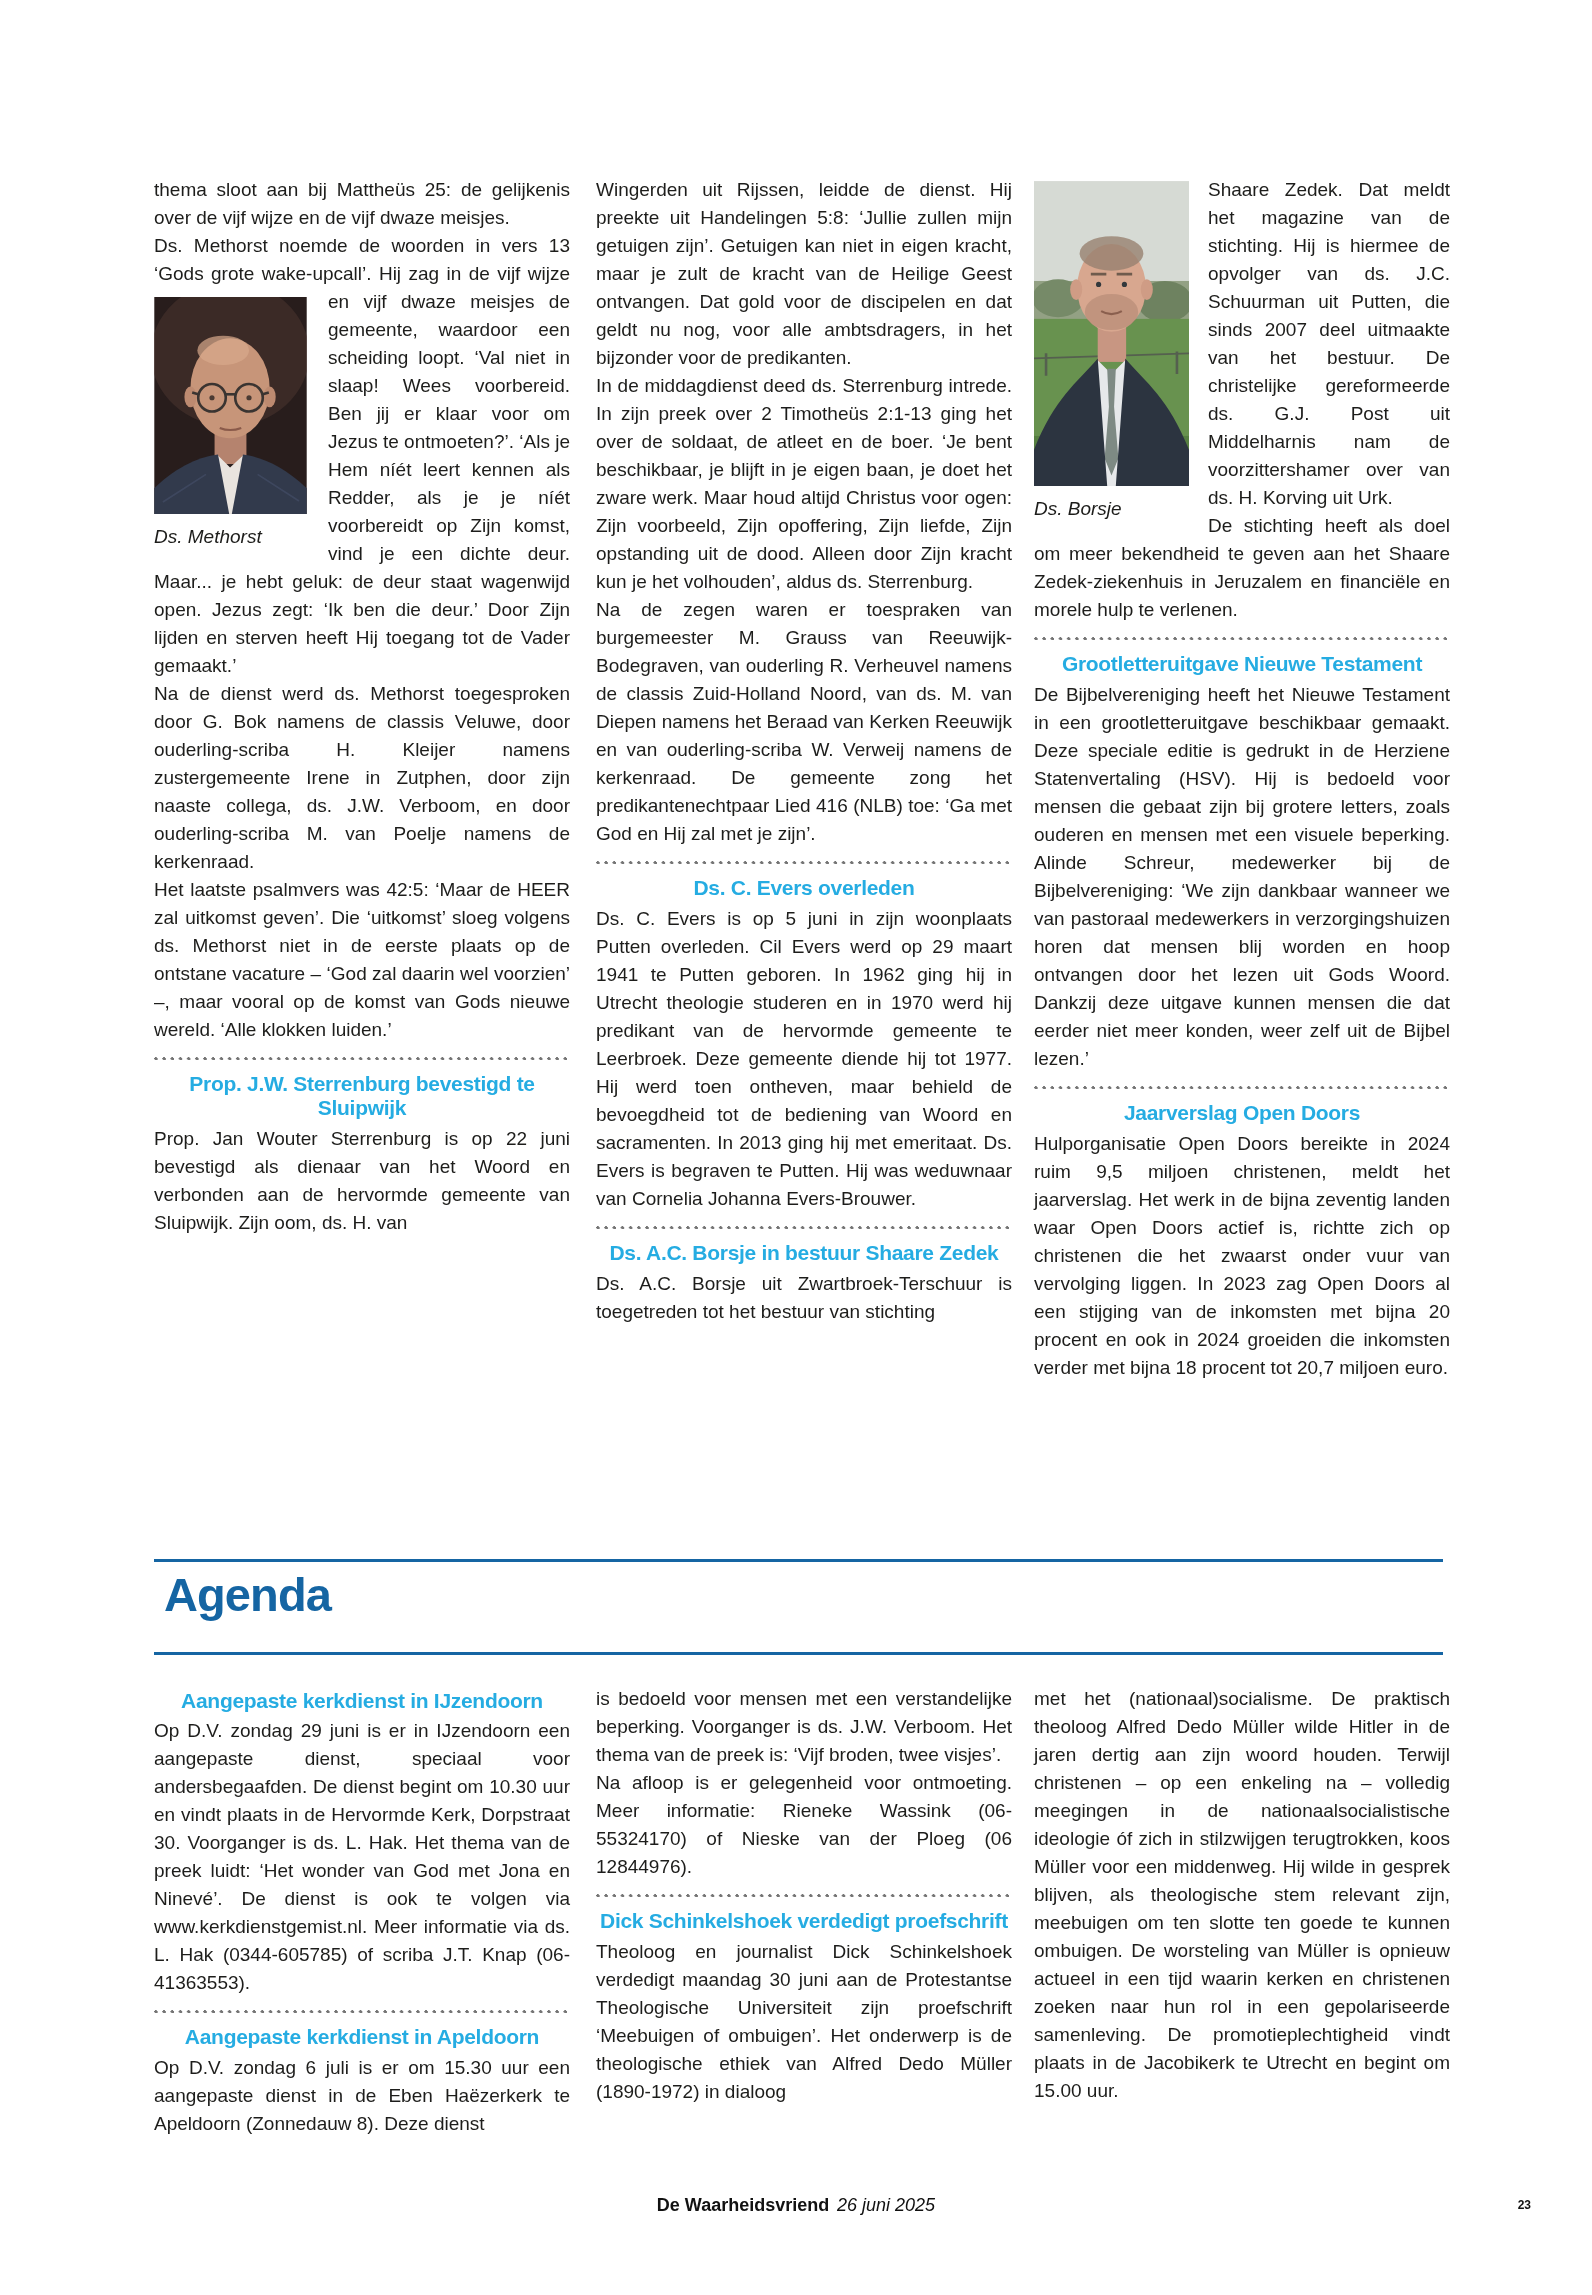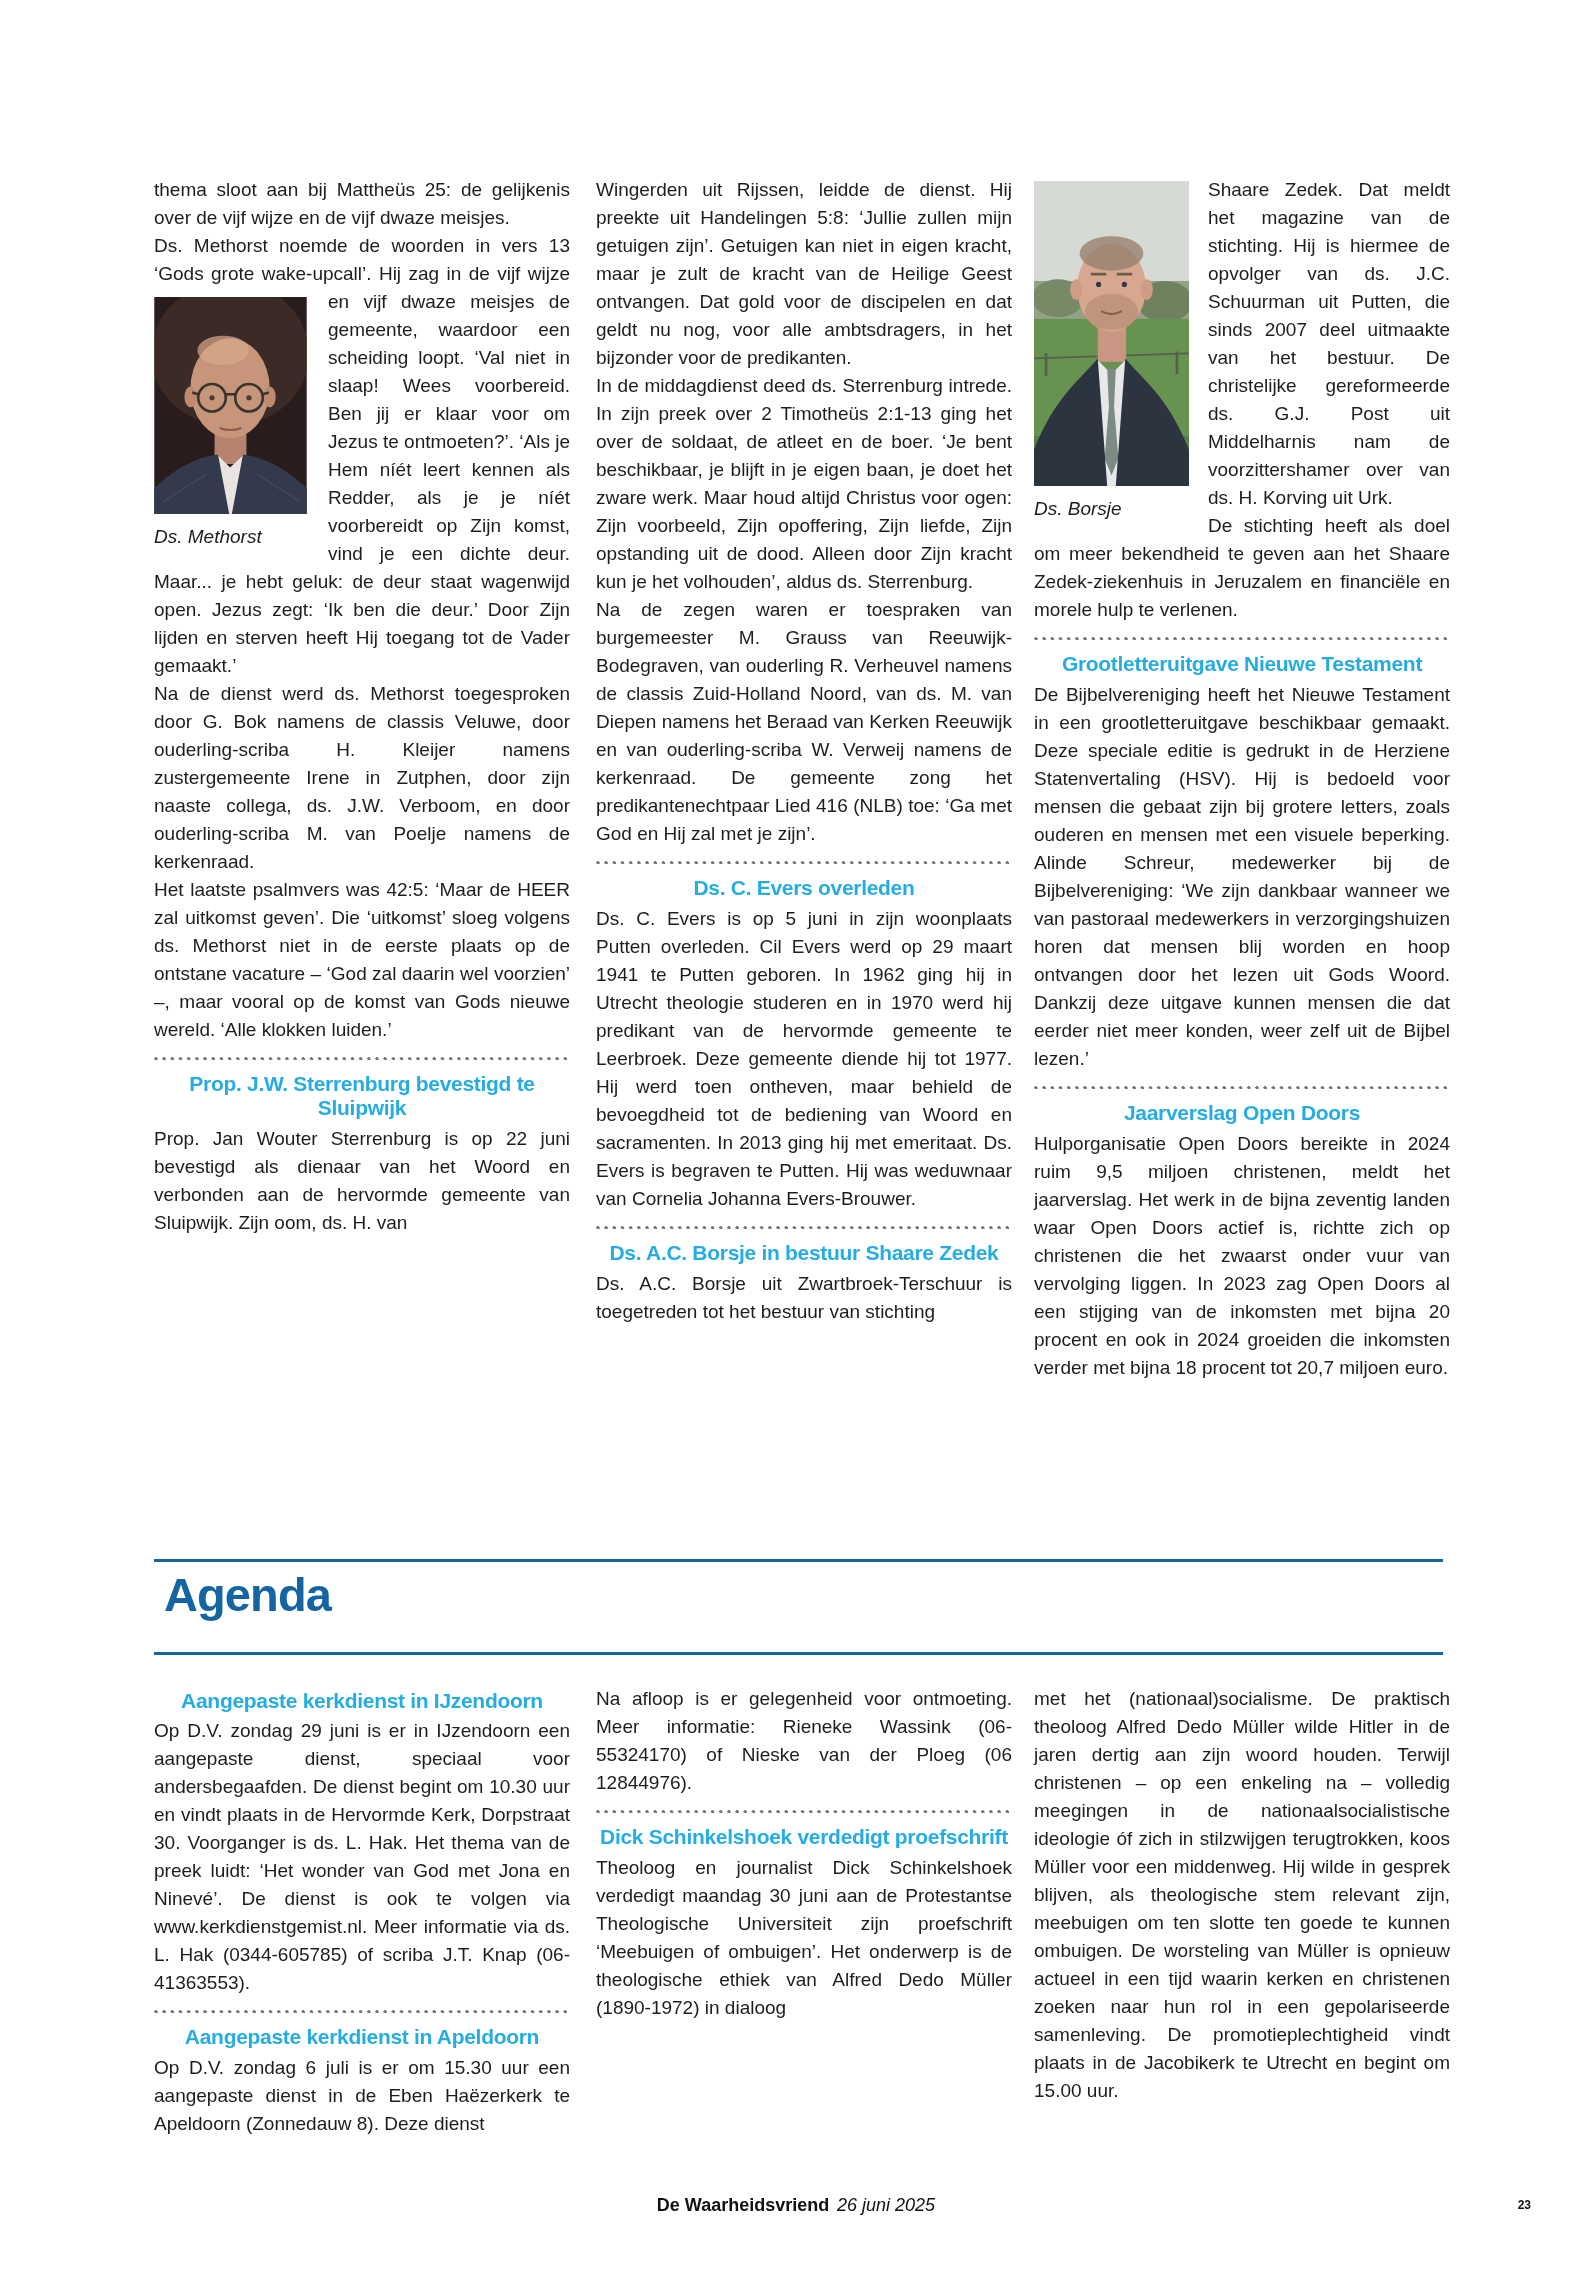--- a/index.html
+++ b/index.html
@@ -143,20 +143,21 @@
 
   <div class="col col-1">
     <h2 class="sub-head">Aangepaste kerkdienst in IJzendoorn</h2>
     <p class="body">Op D.V. zondag 29 juni is er in IJzendoorn een aangepaste dienst, speciaal voor andersbegaafden. De dienst begint om 10.30 uur en vindt plaats in de Hervormde Kerk, Dorpstraat 30. Voorganger is ds. L. Hak. Het thema van de preek luidt: ‘Het wonder van God met Jona en Ninevé’. De dienst is ook te volgen via www.kerkdienstgemist.nl. Meer informatie via ds. L. Hak (0344-605785) of scriba J.T. Knap (06-41363553).</p>
     <div class="sep"></div>
     <h2 class="sub-head">Aangepaste kerkdienst in Apeldoorn</h2>
     <p class="body">Op D.V. zondag 6 juli is er om 15.30 uur een aangepaste dienst in de Eben Haëzerkerk te Apeldoorn (Zonnedauw 8). Deze dienst</p>
   </div>
 
   <div class="col col-2">
+    <p class="body">is bedoeld voor mensen met een verstandelijke beperking. Voorganger is ds. J.W. Verboom. Het thema van de preek is: ‘Vijf broden, twee visjes’.</p>
     <p class="body">Na afloop is er gelegenheid voor ontmoeting. Meer informatie: Rieneke Wassink (06-55324170) of Nieske van der Ploeg (06 12844976).</p>
     <div class="sep"></div>
     <h2 class="sub-head">Dick Schinkelshoek verdedigt proefschrift</h2>
     <p class="body">Theoloog en journalist Dick Schinkelshoek verdedigt maandag 30 juni aan de Protestantse Theologische Universiteit zijn proefschrift ‘Meebuigen of ombuigen’. Het onderwerp is de theologische ethiek van Alfred Dedo Müller (1890-1972) in dialoog</p>
   </div>
 
   <div class="col col-3">
     <p class="body">met het (nationaal)socialisme. De praktisch theoloog Alfred Dedo Müller wilde Hitler in de jaren dertig aan zijn woord houden. Terwijl christenen – op een enkeling na – volledig meegingen in de nationaalsocialistische ideologie óf zich in stilzwijgen terugtrokken, koos Müller voor een middenweg. Hij wilde in gesprek blijven, als theologische stem relevant zijn, meebuigen om ten slotte ten goede te kunnen ombuigen. De worsteling van Müller is opnieuw actueel in een tijd waarin kerken en christenen zoeken naar hun rol in een gepolariseerde samenleving. De promotieplechtigheid vindt plaats in de Jacobikerk te Utrecht en begint om 15.00 uur.</p>
   </div>
 </div>

